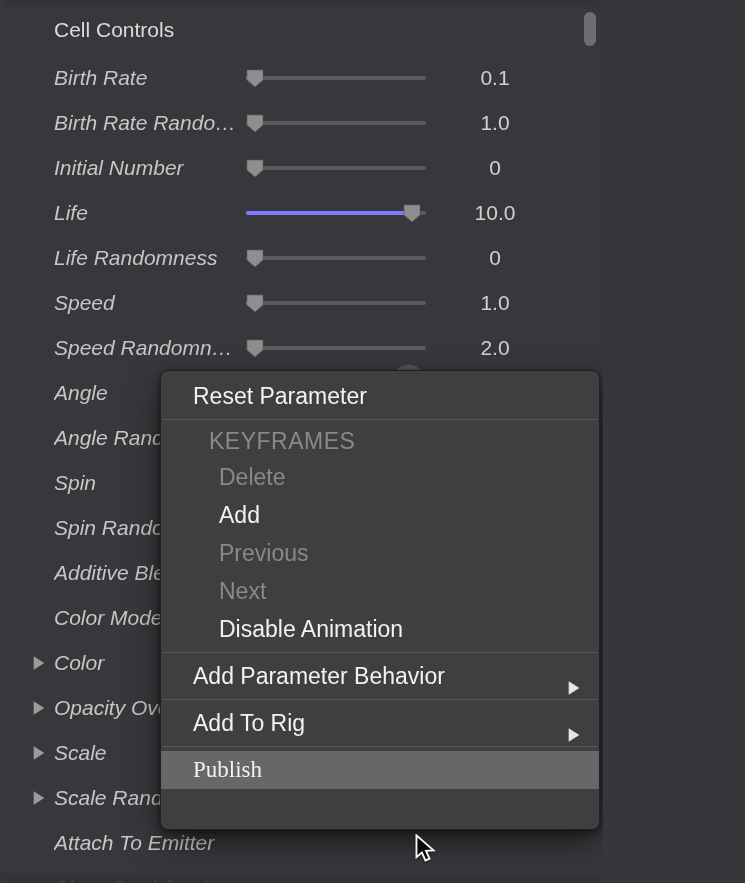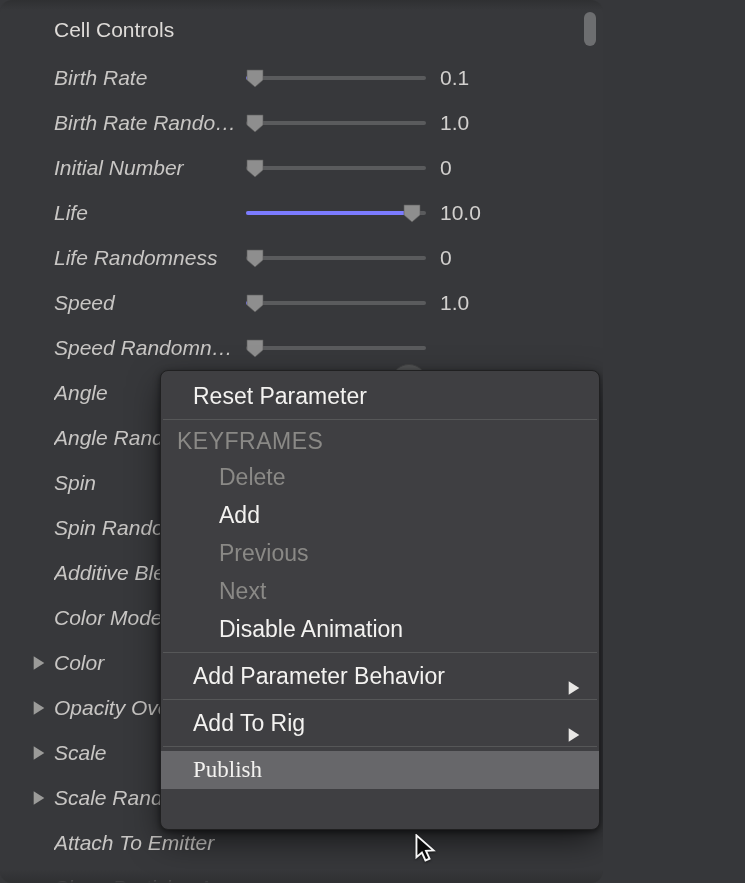--- a/index.html
+++ b/index.html
@@ -32,40 +32,40 @@
 
   .disclosure{position:absolute;left:30px;width:18px;height:18px;display:flex;align-items:center;justify-content:center;}
   .disclosure svg{fill:#9b9b99;}
 
   .slider{position:absolute;left:246px;width:180px;height:20px;}
   .track{position:absolute;top:8px;left:0;height:4px;width:180px;background:var(--track);border-radius:2px;}
   .fill{position:absolute;top:8px;left:0;height:4px;background:var(--fill);border-radius:2px;}
   .thumb{position:absolute;top:-1px;width:22px;height:22px;}
   .thumb svg{display:block;}
 
-  .value{position:absolute;left:440px;width:110px;text-align:left;font-size:21px;color:var(--value);font-variant-numeric:tabular-nums;}
+  .value{position:absolute;left:440px;width:110px;text-align:center;font-size:21px;color:var(--value);font-variant-numeric:tabular-nums;}
 
   .keybtn{position:absolute;right:62px;width:28px;height:28px;display:flex;align-items:center;justify-content:center;}
   .keybtn svg{display:block;}
 
   .disc-right{position:absolute;right:30px;width:22px;height:22px;display:flex;align-items:center;justify-content:center;}
   .disc-right svg{fill:#8e8e8c;}
 
   .dial{position:absolute;left:390px;width:36px;height:36px;border-radius:50%;background:#535455;border:1px solid #414243;}
 
   
   .menu{position:absolute;left:160px;top:370px;width:438px;background:var(--menu-bg);border:1px solid var(--menu-border);border-radius:8px;box-shadow:0 12px 34px -4px rgba(0,0,0,0.65),0 2px 6px rgba(0,0,0,0.5);padding:6px 0 40px 0;}
   .menu-item{height:38px;line-height:38px;padding:0 26px 0 32px;font-size:23px;color:var(--menu-fg);position:relative;white-space:nowrap;}
   .menu-item.indent{padding-left:58px;}
   .menu-item.dim{color:var(--menu-dim);}
   .menu-item.hl{background:var(--menu-hl);font-family:Liberation Serif, serif;}
   .menu-sep{height:1px;background:#565758;margin:4px 2px;}
   .menu-sub .tri{position:absolute;right:18px;top:12px;}
   .menu-sub .tri svg{fill:#e8e7e5;}
-  .menu-head{padding-left:16px;color:var(--menu-dim);font-size:23px;height:34px;line-height:34px;letter-spacing:0.5px;}
+  .menu-head{padding-left:48px;color:var(--menu-dim);font-size:23px;height:34px;line-height:34px;letter-spacing:0.5px;}
 
   .cursor{position:absolute;left:412px;top:834px;width:28px;height:28px;pointer-events:none;}
   .cursor svg{display:block;filter:drop-shadow(0 1px 1px rgba(0,0,0,0.6));}
 
   .fade-top{position:absolute;left:0;top:0;width:745px;height:10px;background:linear-gradient(#2f3032,transparent);}
   .fade-bottom{position:absolute;left:0;bottom:0;width:745px;height:14px;background:linear-gradient(transparent,#2f3032);}
 
 </style>
 </head>
 <body>
@@ -193,20 +193,21 @@
       <div class="row" style="top: 325px;">
         <div class="label">Speed Randomn…</div>
         <div class="slider">
           <div class="track"></div>
           <div class="thumb" style="left: -2px;">
             <svg width="22" height="22" viewBox="0 0 22 22">
               <path d="M3 3 H19 V13 L11 20 L3 13 Z" fill="#8e8e8e" stroke="#5b5b5b" stroke-width="0.6"></path>
             </svg>
           </div>
         </div>
+        <div class="value">2.0</div>
         <div class="keybtn">
           <svg width="20" height="20" viewBox="0 0 20 20">
             <path d="M10 2 L18 10 L10 18 L2 10 Z" fill="none" stroke="#8e8e8c" stroke-width="1.6"></path>
           </svg>
         </div>
       </div>
       <div class="row" style="top: 370px;">
         <div class="label">Angle</div>
         <div class="dial" style="top: -6px;"></div>
         <div class="keybtn">

